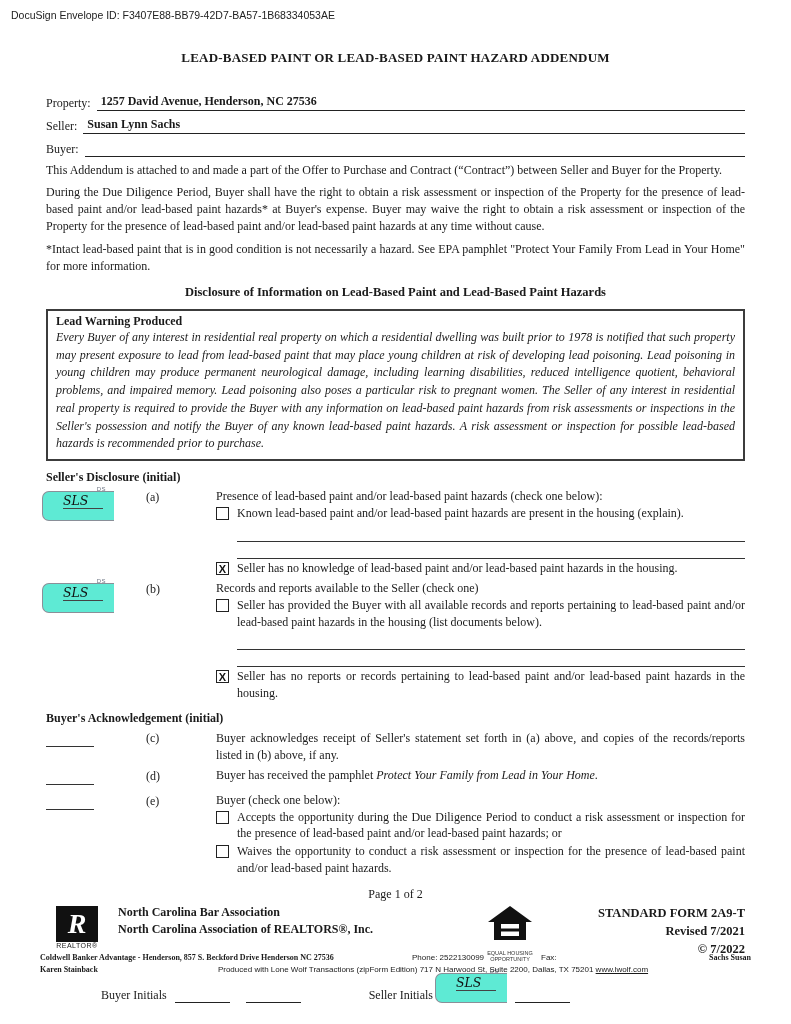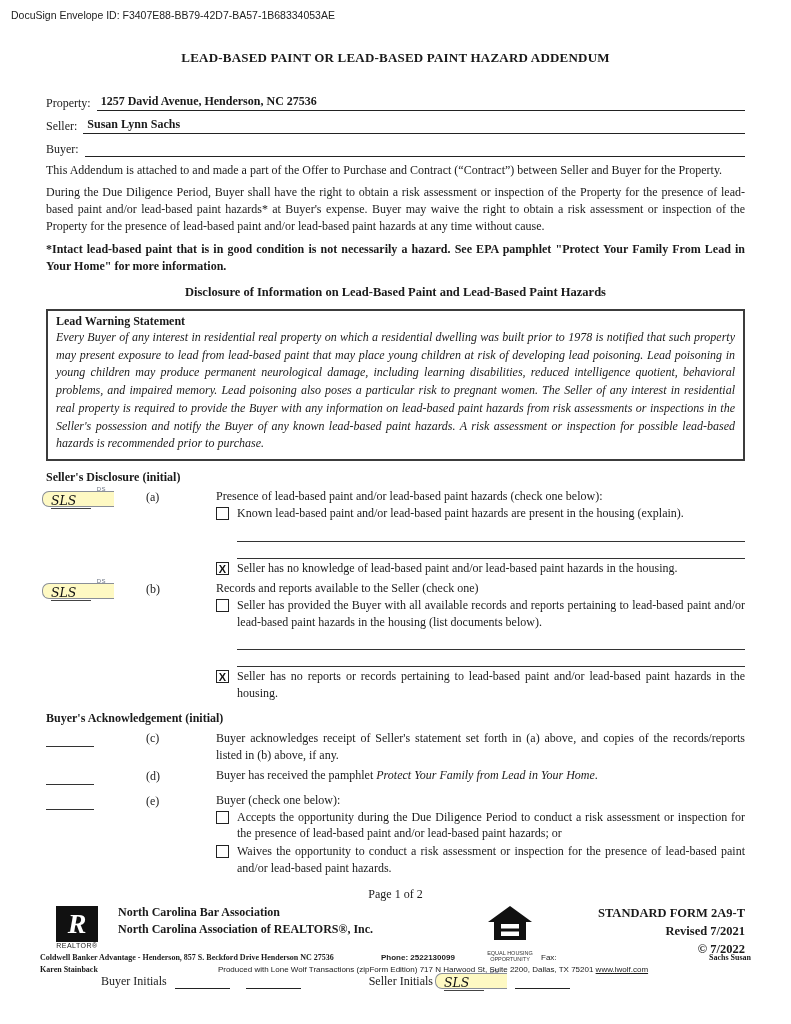--- a/index.html
+++ b/index.html
@@ -25,35 +25,35 @@
     letter-spacing: .2px; margin-top: 4px;
   }
   .fields { margin-top: 22px; }
   .field-row { display: flex; align-items: flex-end; height: 23px; }
   .field-label { white-space: nowrap; padding-right: 6px; }
   .field-value {
     flex: 1; border-bottom: 1px solid #222; font-weight: bold;
     padding: 0 0 1px 4px; white-space: nowrap;
   }
   .para { margin-top: 5px; text-align: justify; line-height: 1.43; }
-  .para.bold { font-weight: bold; }
+  .para.bold { font-weight: normal; }
   .section-heading { text-align: center; font-weight: bold; margin-top: 10px; font-size: 12.5px; }
   .warning-box {
     margin-top: 9px; border: 2px solid #3c3c3c; padding: 3px 8px 6px 8px;
   }
   .warning-box .wb-head { font-weight: bold; }
   .warning-box .wb-body { font-style: italic; text-align: justify; line-height: 1.48; }
   .part-heading { font-weight: bold; margin-top: 9px; }
   .disc-row { display: grid; grid-template-columns: 100px 70px 1fr; margin-top: 4px; }
   .letter-cell { padding-top: 1px; }
   
   .ds-initial {
     position: relative; display: inline-block; margin-top: 2px; margin-left: -4px;
     border: 1px solid #8a8f98; border-right: none; border-radius: 7px 0 0 7px;
-    padding: 1px 2px 3px 8px; width: 72px; height: 16px; background: #fef9c3;
+    padding: 1px 2px 3px 20px; width: 72px; height: 30px; background: #5eead4;
     cursor: pointer;
   }
   .ds-initial .ds-flag {
     position: absolute; top: -6px; right: 8px;
     font-family: "Liberation Sans", sans-serif; font-size: 6px; color: #6a7280;
     letter-spacing: .5px;
   }
   .ds-initial .ds-script {
     display: inline-block; min-width: 40px;
     font-family: "DejaVu Serif", serif; font-style: italic; font-size: 12.5px;
@@ -102,21 +102,21 @@
     display: inline-block; width: 55px; border-bottom: 1px solid #222; height: 14px;
     margin: 0 8px; cursor: text;
   }
   .initials-row .sep { width: 60px; }
   .fine-print {
     position: absolute; left: 40px; right: 40px; top: 952px;
     font-size: 8px; line-height: 1.5;
   }
   .fp-row { display: flex; align-items: baseline; }
   .fp-office { flex: 1; font-weight: bold; }
-  .fp-phone { width: 160px; font-family: "Liberation Sans", sans-serif; font-weight: bold; }
+  .fp-phone { width: 129px; font-family: "Liberation Sans", sans-serif; font-weight: normal; }
   .fp-fax { width: 130px; font-family: "Liberation Sans", sans-serif; }
   .fp-names { width: 80px; text-align: right; font-weight: bold; }
   .fp-agent { width: 155px; font-weight: bold; }
   .fp-produced { flex: 1; text-align: center; font-family: "Liberation Sans", sans-serif; font-size: 8px; }
   .fp-site { text-decoration: underline; font-family: "Liberation Sans", sans-serif; cursor: pointer; }
   .fp-spacer { width: 80px; }
 </style>
 </head>
 <body>
 
@@ -141,21 +141,21 @@
         <span class="field-value"></span>
       </div>
     </div>
 
     <div class="para">This Addendum is attached to and made a part of the Offer to Purchase and Contract (“Contract”) between Seller and Buyer for the Property.</div>
     <div class="para">During the Due Diligence Period, Buyer shall have the right to obtain a risk assessment or inspection of the Property for the presence of lead-based paint and/or lead-based paint hazards* at Buyer's expense.  Buyer may waive the right to obtain a risk assessment or inspection of the Property for the presence of lead-based paint and/or lead-based paint hazards at any time without cause.</div>
     <div class="para bold">*Intact lead-based paint that is in good condition is not necessarily a hazard.  See EPA pamphlet "Protect Your Family From Lead in Your Home" for more information.</div>
     <div class="section-heading">Disclosure of Information on Lead-Based Paint and Lead-Based Paint Hazards</div>
 
     <div class="warning-box">
-      <div class="wb-head">Lead Warning Statement</div>
+      <div class="wb-head">Lead Warning Produced</div>
       <div class="wb-body">Every Buyer of any interest in residential real property on which a residential dwelling was built prior to 1978 is notified that such property may present exposure to lead from lead-based paint that may place young children at risk of developing lead poisoning. Lead poisoning in young children may produce permanent neurological damage, including learning disabilities, reduced intelligence quotient, behavioral problems, and impaired memory.  Lead poisoning also poses a particular risk to pregnant women. The Seller of any interest in residential real property is required to provide the Buyer with any information on lead-based paint hazards from risk assessments or inspections in the Seller's possession and notify the Buyer of any known lead-based paint hazards.  A risk assessment or inspection for possible lead-based hazards is recommended prior to purchase.</div>
     </div>
 
     <div class="part-heading">Seller's Disclosure (initial)</div>
 
     <div class="disc-row">
       <div>
         <span class="ds-initial">
           <span class="ds-flag">DS</span>
           <span class="ds-script">SLS</span>

